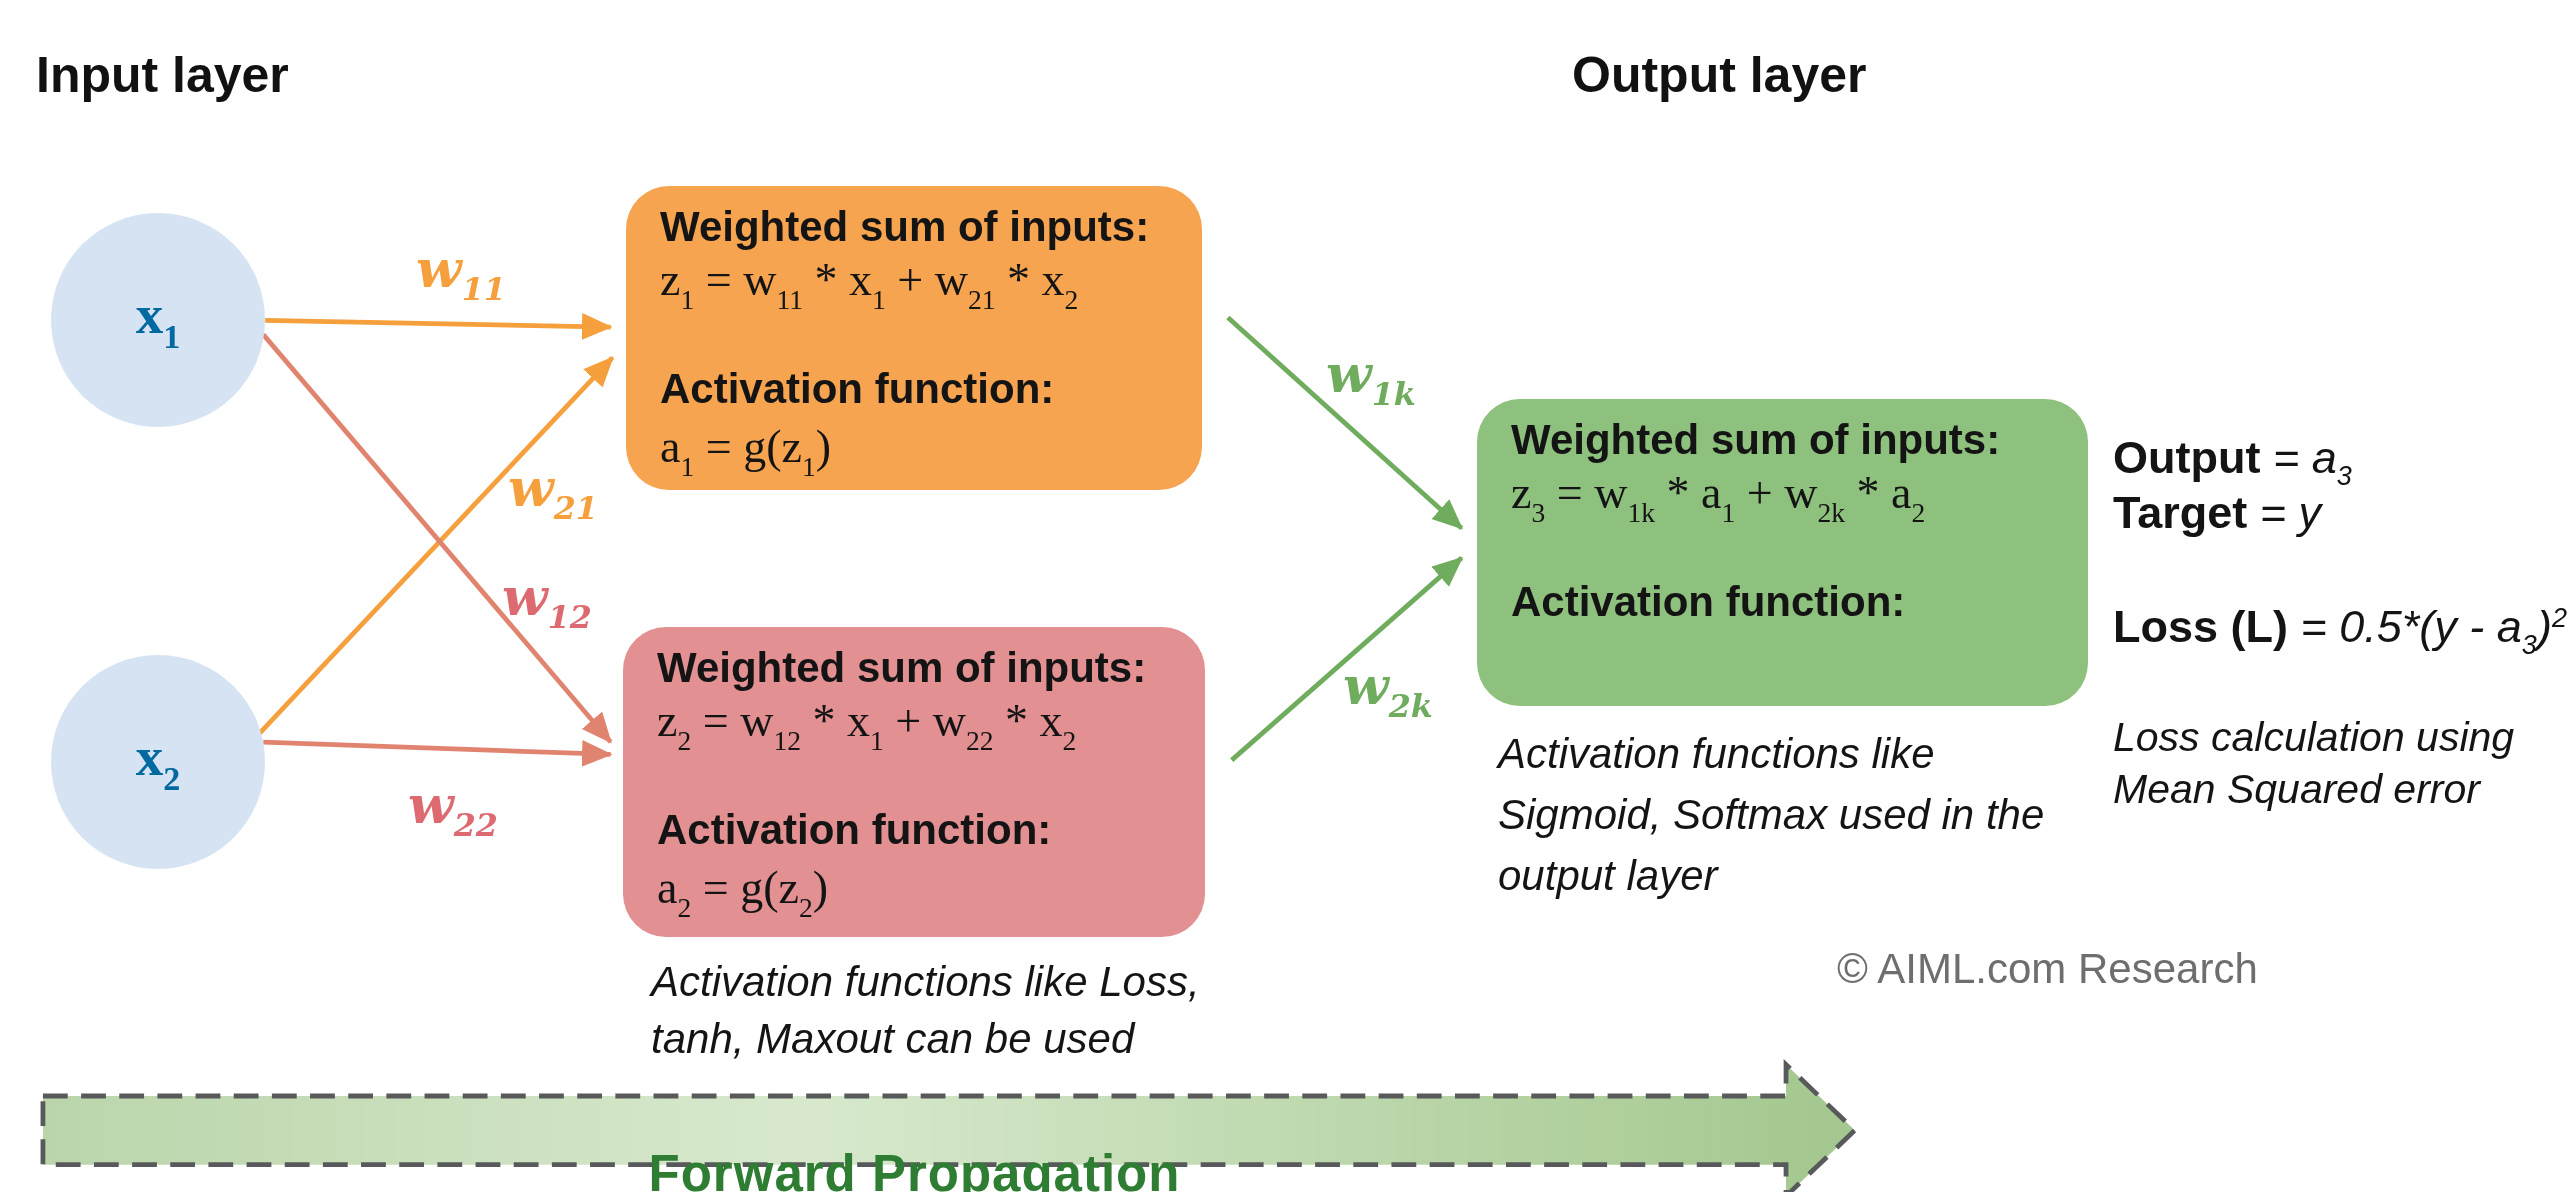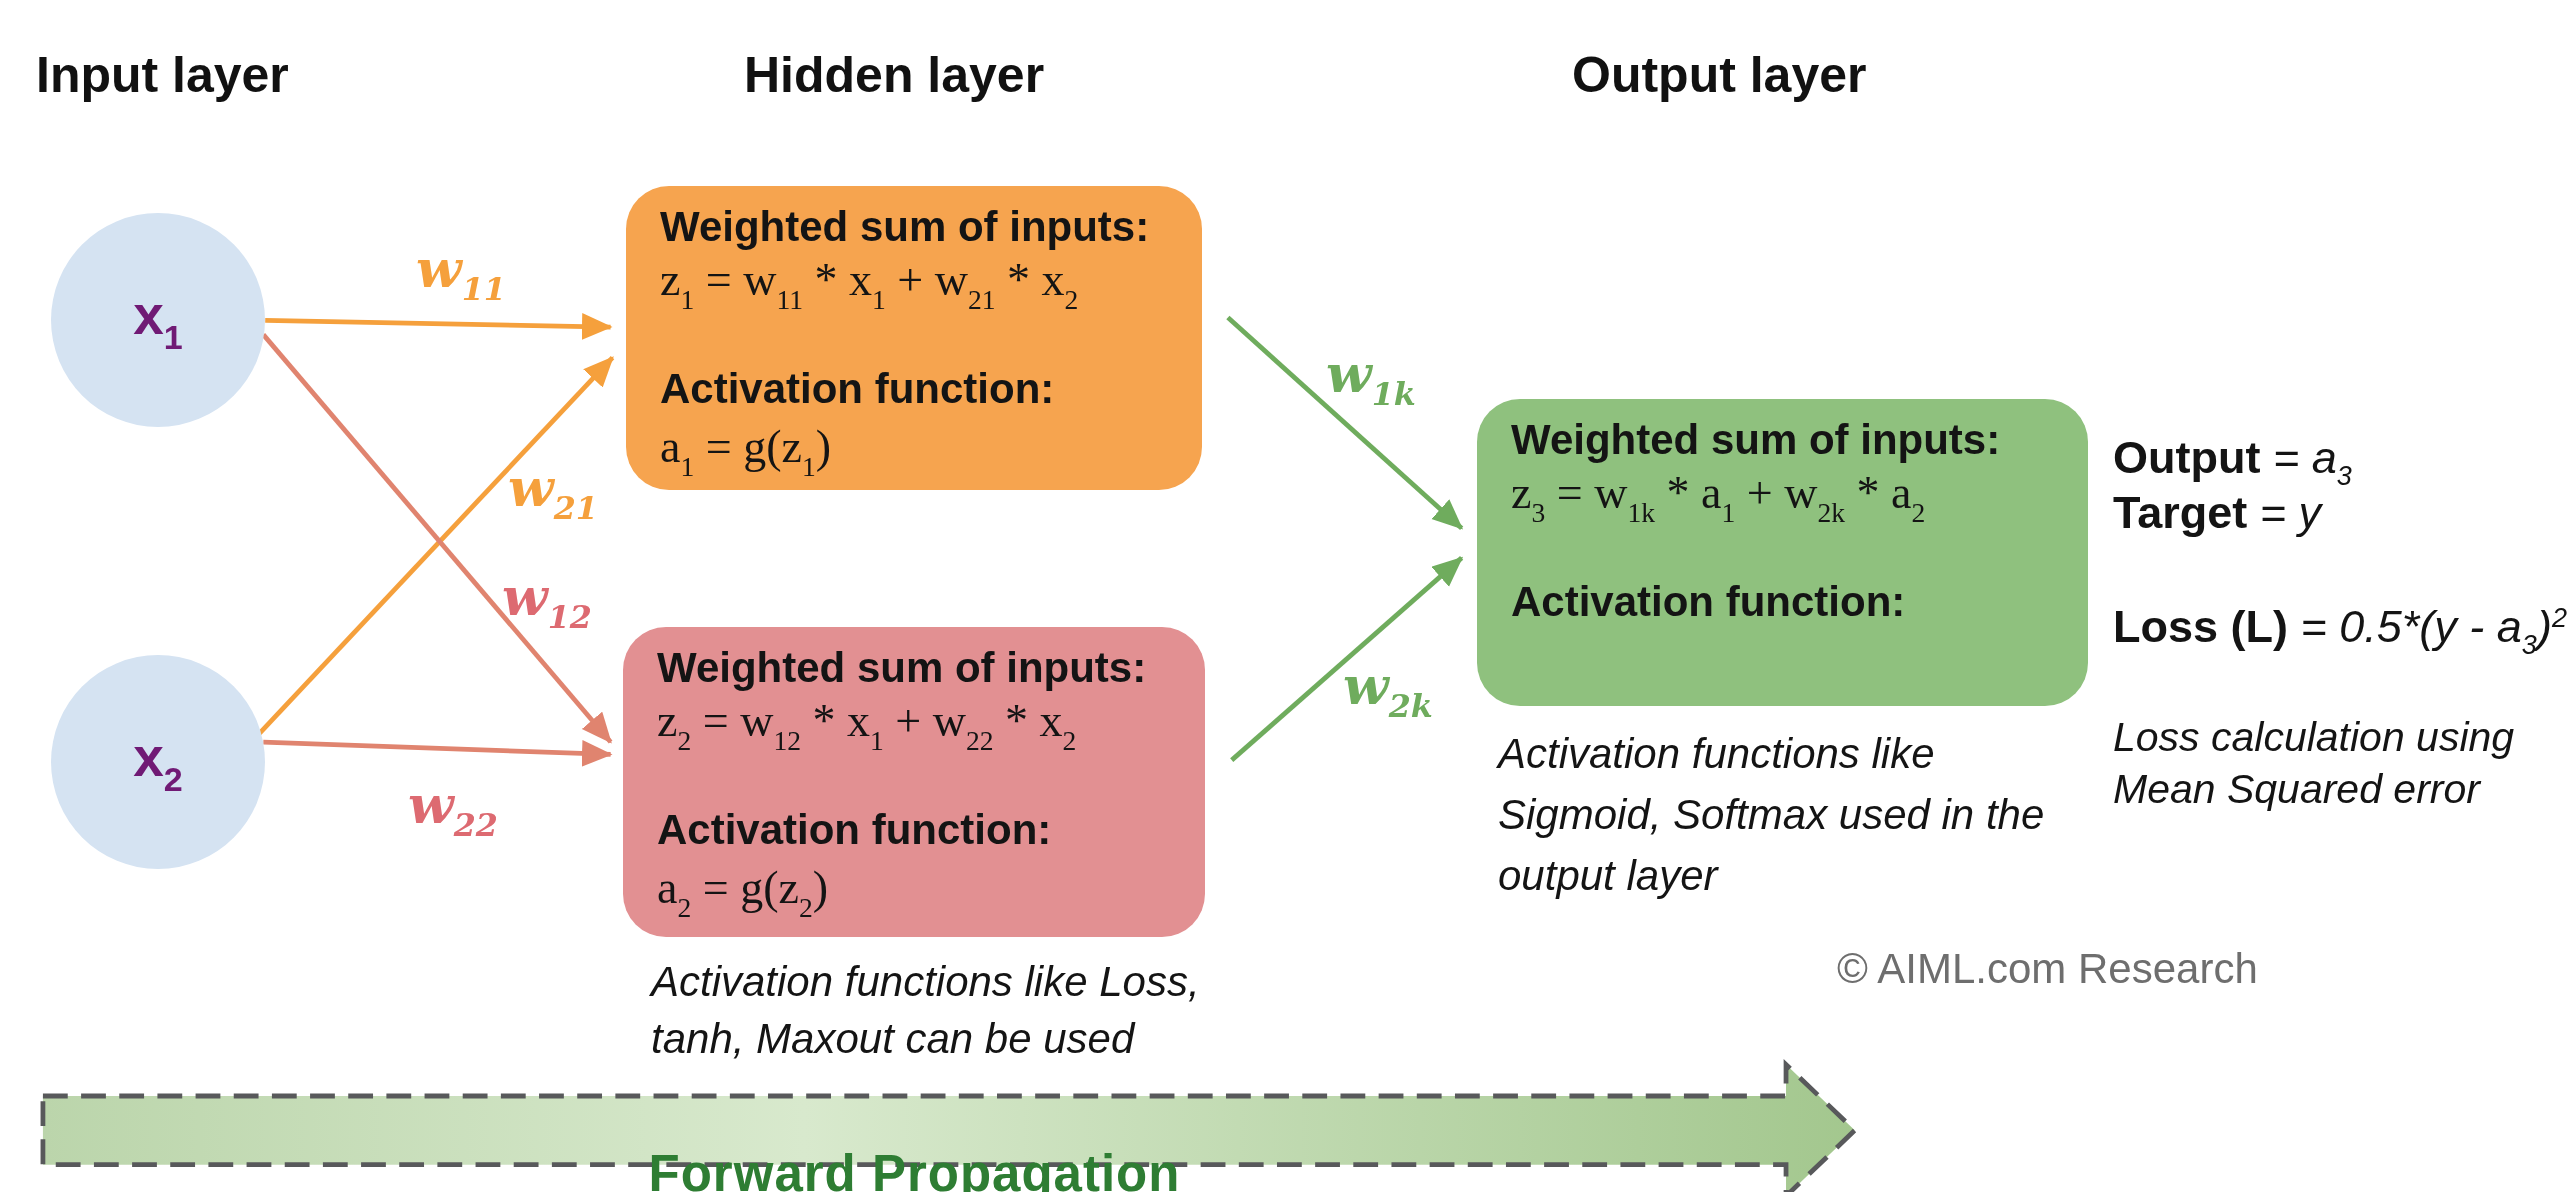--- a/index.html
+++ b/index.html
@@ -5,21 +5,21 @@
   html,body{margin:0;padding:0;background:#ffffff;}
   #canvas{position:relative;width:2576px;height:1193px;background:#ffffff;overflow:hidden;
           font-family:"Liberation Sans",sans-serif;color:#141414;margin-top:32px;}
   .abs{position:absolute;}
   #wires{position:absolute;left:0;top:0;}
 
   .layer-heading{font-size:50px;font-weight:700;line-height:53px;color:#111;white-space:nowrap;}
 
   .input-node{width:214px;height:214px;border-radius:50%;background:#D5E3F2;
               display:flex;align-items:center;justify-content:center;}
-  .node-label{font-family:Liberation Sans, sans-serif;font-weight:700;font-size:55px;color:#701a75;}
+  .node-label{font-family:Liberation Serif, serif;font-weight:700;font-size:55px;color:#0369a1;}
   .node-label sub{font-size:0.62em;vertical-align:-0.45em;font-weight:700;}
 
   .nbox{border-radius:43px;padding:16px 0 0 34px;box-sizing:border-box;}
   .nbox-orange{background:#F6A44F;}
   .nbox-pink{background:#E29092;}
   .nbox-green{background:#8FC17E;}
   .box-title{font-size:42px;line-height:50px;font-weight:700;color:#141414;white-space:nowrap;}
   .box-title.second{margin-top:38px;}
   .box-formula{font-family:"Liberation Serif",serif;font-size:46px;line-height:52px;color:#141414;
                white-space:nowrap;margin-top:1.9px;}
@@ -74,21 +74,20 @@
     <line x1="272" y1="735" x2="642" y2="341" stroke-width="5" marker-end="url(#ah-orange)" stroke="#F5A03C"></line>
     <line x1="276" y1="317" x2="640" y2="744" stroke-width="5" marker-end="url(#ah-salmon)" stroke="#E0846F"></line>
     <line x1="276" y1="744" x2="640" y2="757" stroke-width="5" marker-end="url(#ah-salmon)" stroke="#E0846F"></line>
     <line x1="1287" y1="299" x2="1532" y2="520" stroke-width="5" marker-end="url(#ah-green)" stroke="#6FAC5D"></line>
     <line x1="1291" y1="763" x2="1532" y2="551" stroke-width="5" marker-end="url(#ah-green)" stroke="#6FAC5D"></line>
 
     <polygon points="45,1115 1872,1115 1872,1082 1944,1151 1872,1220 1872,1187 45,1187" fill="url(#fpgrad)" stroke-width="5" stroke-dasharray="26 14" stroke="#58595B"></polygon>
   </svg>
 
   <div class="abs layer-heading" style="left:36px;top:17px;">Input layer</div>
-  <div class="abs layer-heading" style="left:744px;top:17px;">Hidden layer</div>
   <div class="abs layer-heading" style="left:1572px;top:17px;">Output layer</div>
 
   <div class="abs input-node" style="left:51px;top:181px;">
     <span class="node-label">x<sub>1</sub></span>
   </div>
   <div class="abs input-node" style="left:51px;top:623px;">
     <span class="node-label">x<sub>2</sub></span>
   </div>
 
   <div class="abs wlabel w-orange" style="left:416px;top:208px;">w<sub>11</sub></div>

